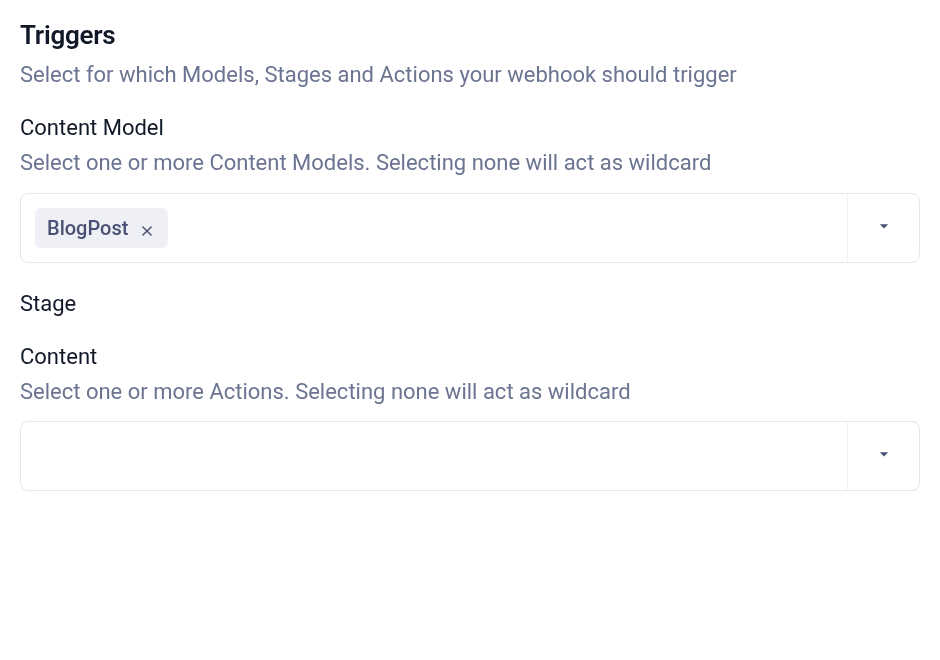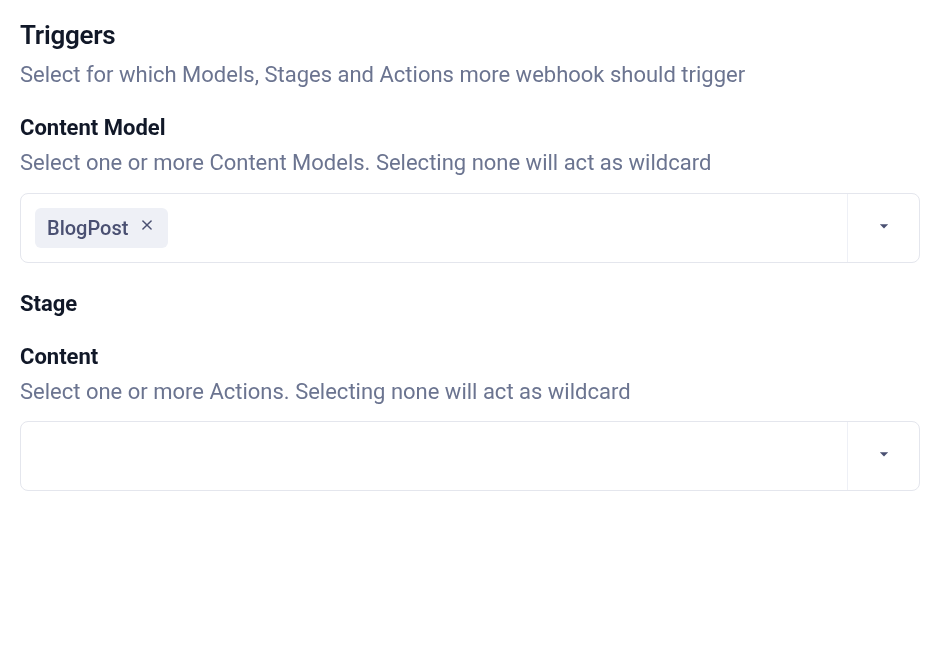--- a/index.html
+++ b/index.html
@@ -25,21 +25,21 @@
       font-size: 22px;
       color: #6b7490;
       margin-bottom: 24px;
       line-height: 1.4;
     }
     .field-group {
       margin-bottom: 28px;
     }
     .field-label {
       font-size: 22px;
-      font-weight: 700;
+      font-weight: 400;
       color: #111828;
       margin-bottom: 8px;
     }
     .field-help {
       font-size: 22px;
       color: #6b7490;
       margin-bottom: 14px;
       line-height: 1.4;
     }
     .multiselect {
@@ -54,21 +54,21 @@
     .multiselect-body {
       flex: 1;
       display: flex;
       align-items: center;
       flex-wrap: wrap;
       gap: 8px;
       padding: 12px 14px;
     }
     .chip {
       display: inline-flex;
-      align-items: flex-start;
+      align-items: flex-end;
       background: #eef0f6;
       color: #4a5072;
       font-size: 20px;
       font-weight: 500;
       padding: 8px 12px;
       border-radius: 6px;
       gap: 10px;
     }
     .chip-remove {
       display: inline-flex;
@@ -94,21 +94,21 @@
     }
     .multiselect-toggle svg {
       width: 20px;
       height: 20px;
     }
   </style>
 </head>
 <body>
 
 <h2 class="section-title">Triggers</h2>
-<p class="section-subtitle">Select for which Models, Stages and Actions more webhook should trigger</p>
+<p class="section-subtitle">Select for which Models, Stages and Actions your webhook should trigger</p>
 
 <div class="field-group">
   <div class="field-label">Content Model</div>
   <div class="field-help">Select one or more Content Models. Selecting none will act as wildcard</div>
   <div class="multiselect">
     <div class="multiselect-body">
       <span class="chip">
         <span>BlogPost</span>
         <span class="chip-remove">
           <svg viewBox="0 0 24 24" fill="none" stroke="currentColor" stroke-width="2.5" stroke-linecap="round">

